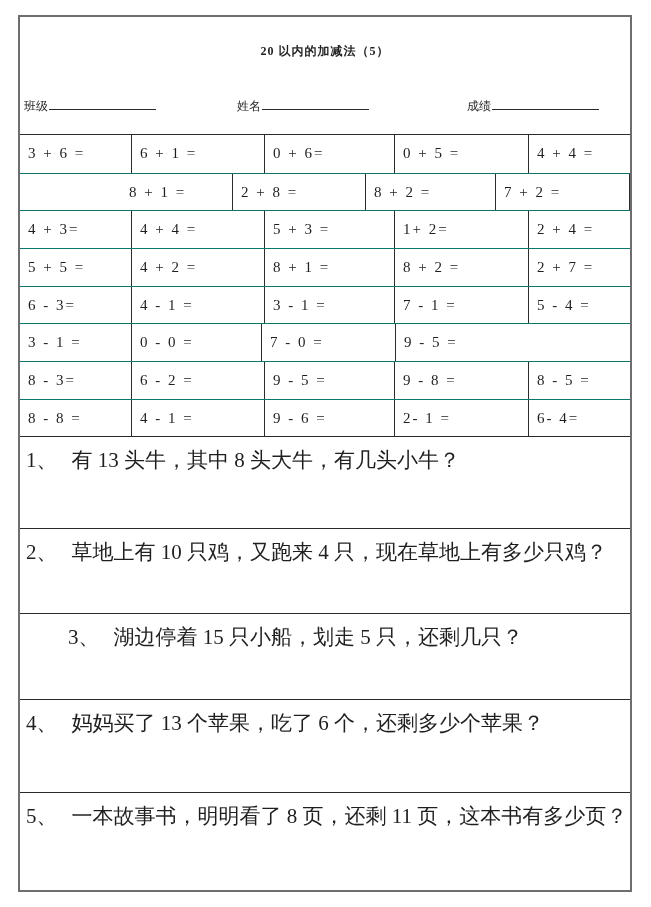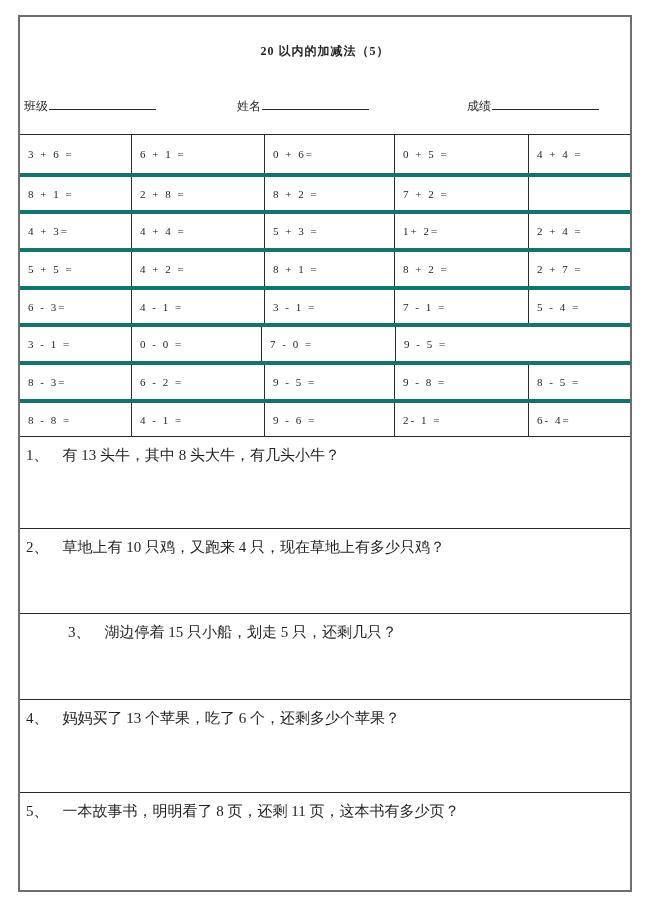--- a/index.html
+++ b/index.html
@@ -25,33 +25,33 @@
   .blank{
     display:inline-block;width:107px;height:14px;vertical-align:baseline;
     border-bottom:1.5px solid #2b2b2b;margin-left:1px;
   }
   
   .grid{
     position:absolute;top:117px;left:0;width:610px;
     border-top:1px solid #2b2b2b;
   }
   .mrow{display:flex;height:37.7px;box-sizing:border-box;}
-  .mrow + .mrow{border-top:4px solid #0f766e;}
+  .mrow + .mrow{border-top:1px solid #0f766e;justify-content:flex-end;}
   .mcell{
     box-sizing:border-box;display:flex;align-items:center;
-    padding-left:8px;font-size:11px;letter-spacing:2px;
+    padding-left:8px;font-size:15px;letter-spacing:2px;
     border-right:1px solid #2b2b2b;overflow:hidden;
   }
   .c0{width:112px;} .c1{width:133px;} .c2{width:130px;} .c3{width:134px;}
   .c4{flex:1;border-right:none;}
   
   .problems{position:absolute;top:418.6px;left:0;width:610px;bottom:0;}
   .prow{
     box-sizing:border-box;border-top:1px solid #2b2b2b;
-    padding:9px 10px 0 6px;font-size:15px;white-space:nowrap;overflow:hidden;
+    padding:9px 10px 0 6px;font-size:21px;white-space:nowrap;overflow:hidden;
   }
   .prow .pnum{display:inline-block;margin-right:14px;}
   .p0{height:92px;} .p1{height:85px;} .p2{height:86px;padding-left:48px;} .p3{height:93px;} .p4{height:98px;}
 </style>
 </head>
 <body>
 
 <div class="sheet">
 
   <div class="title">20 以内的加减法（5）</div>

